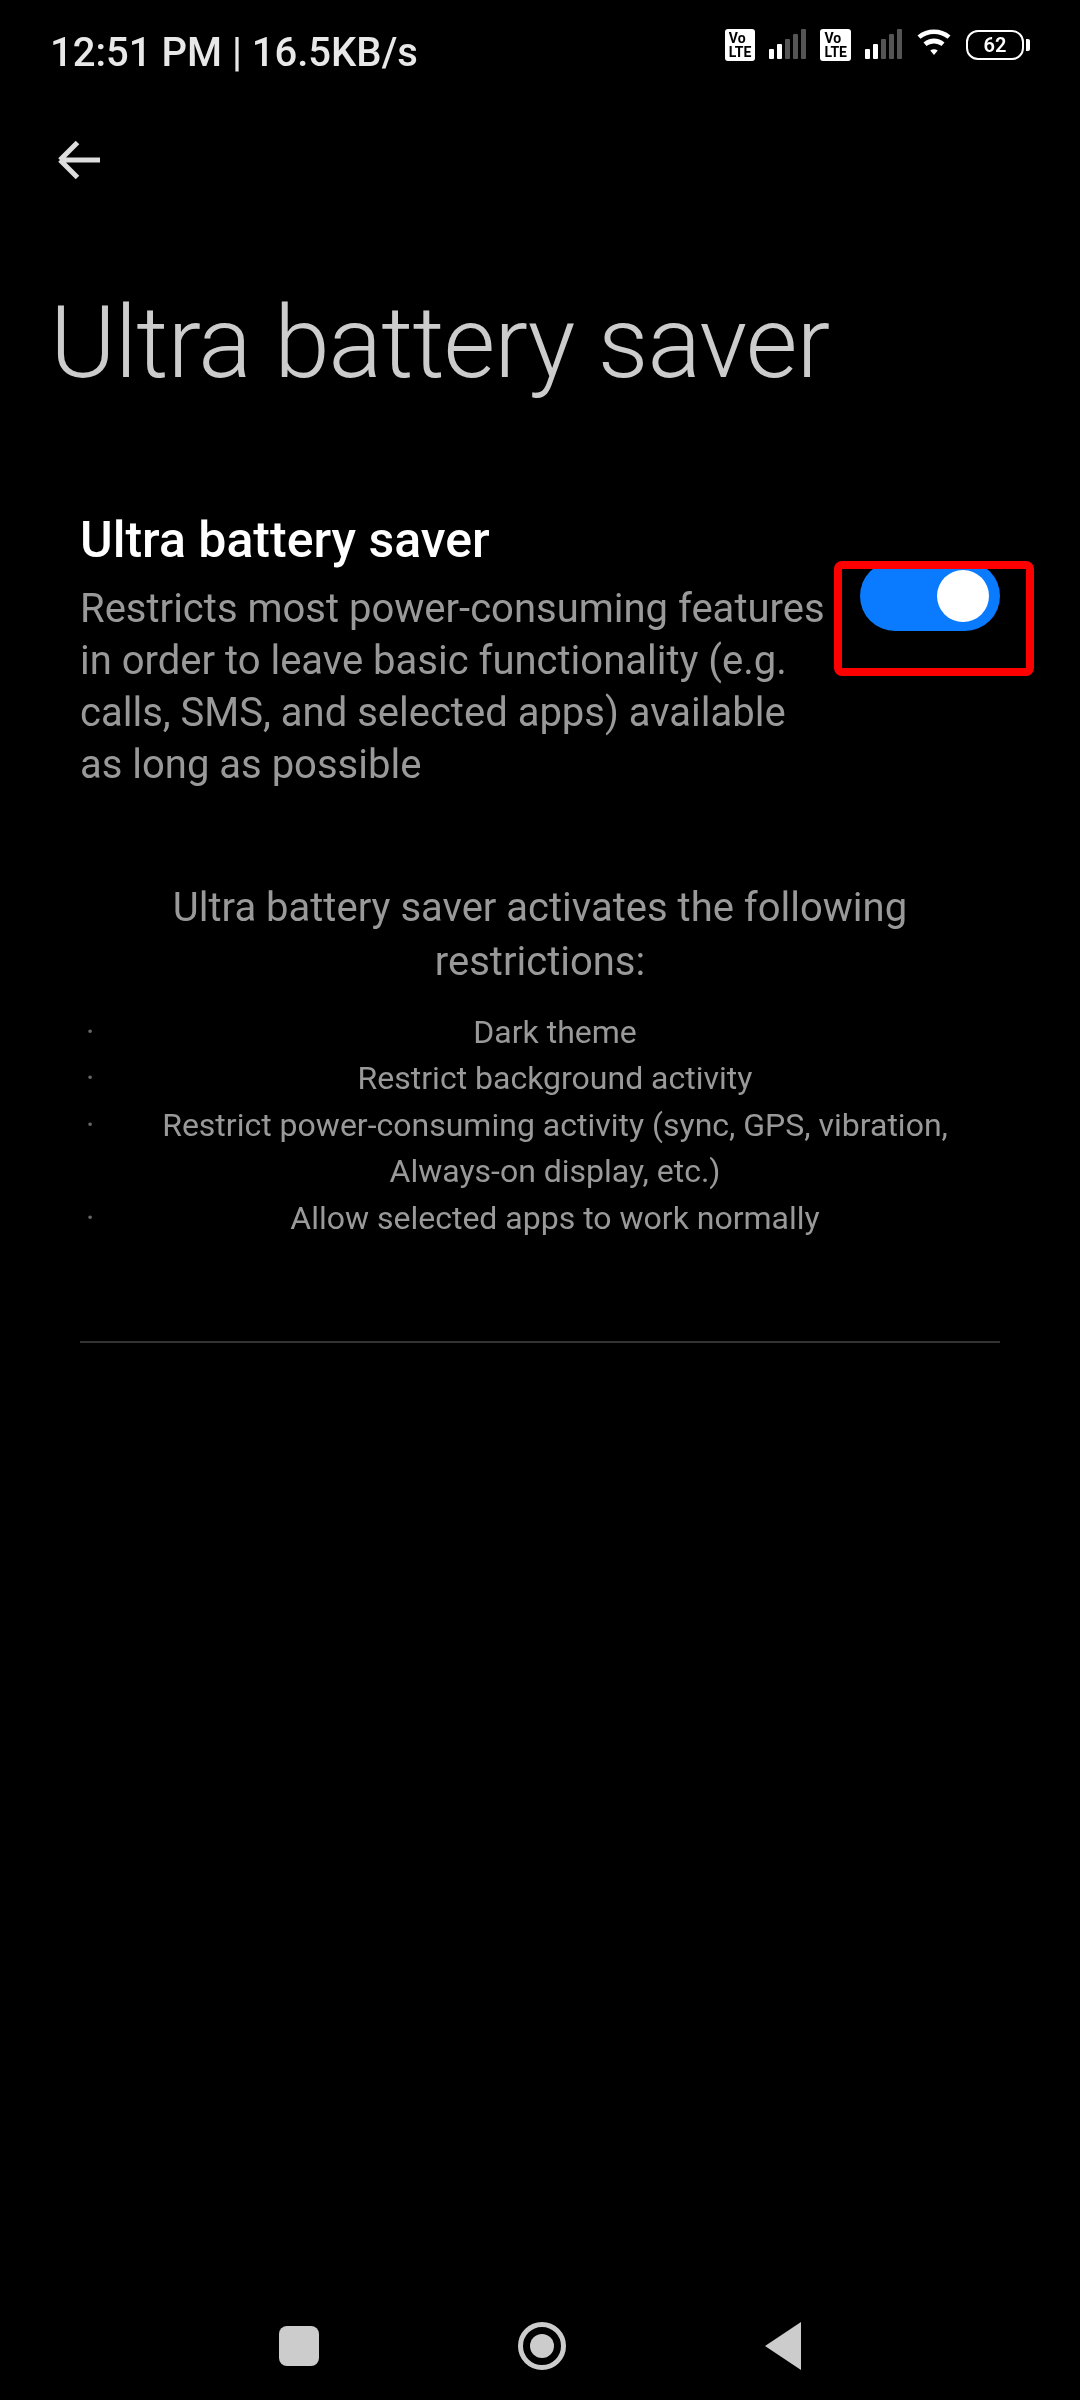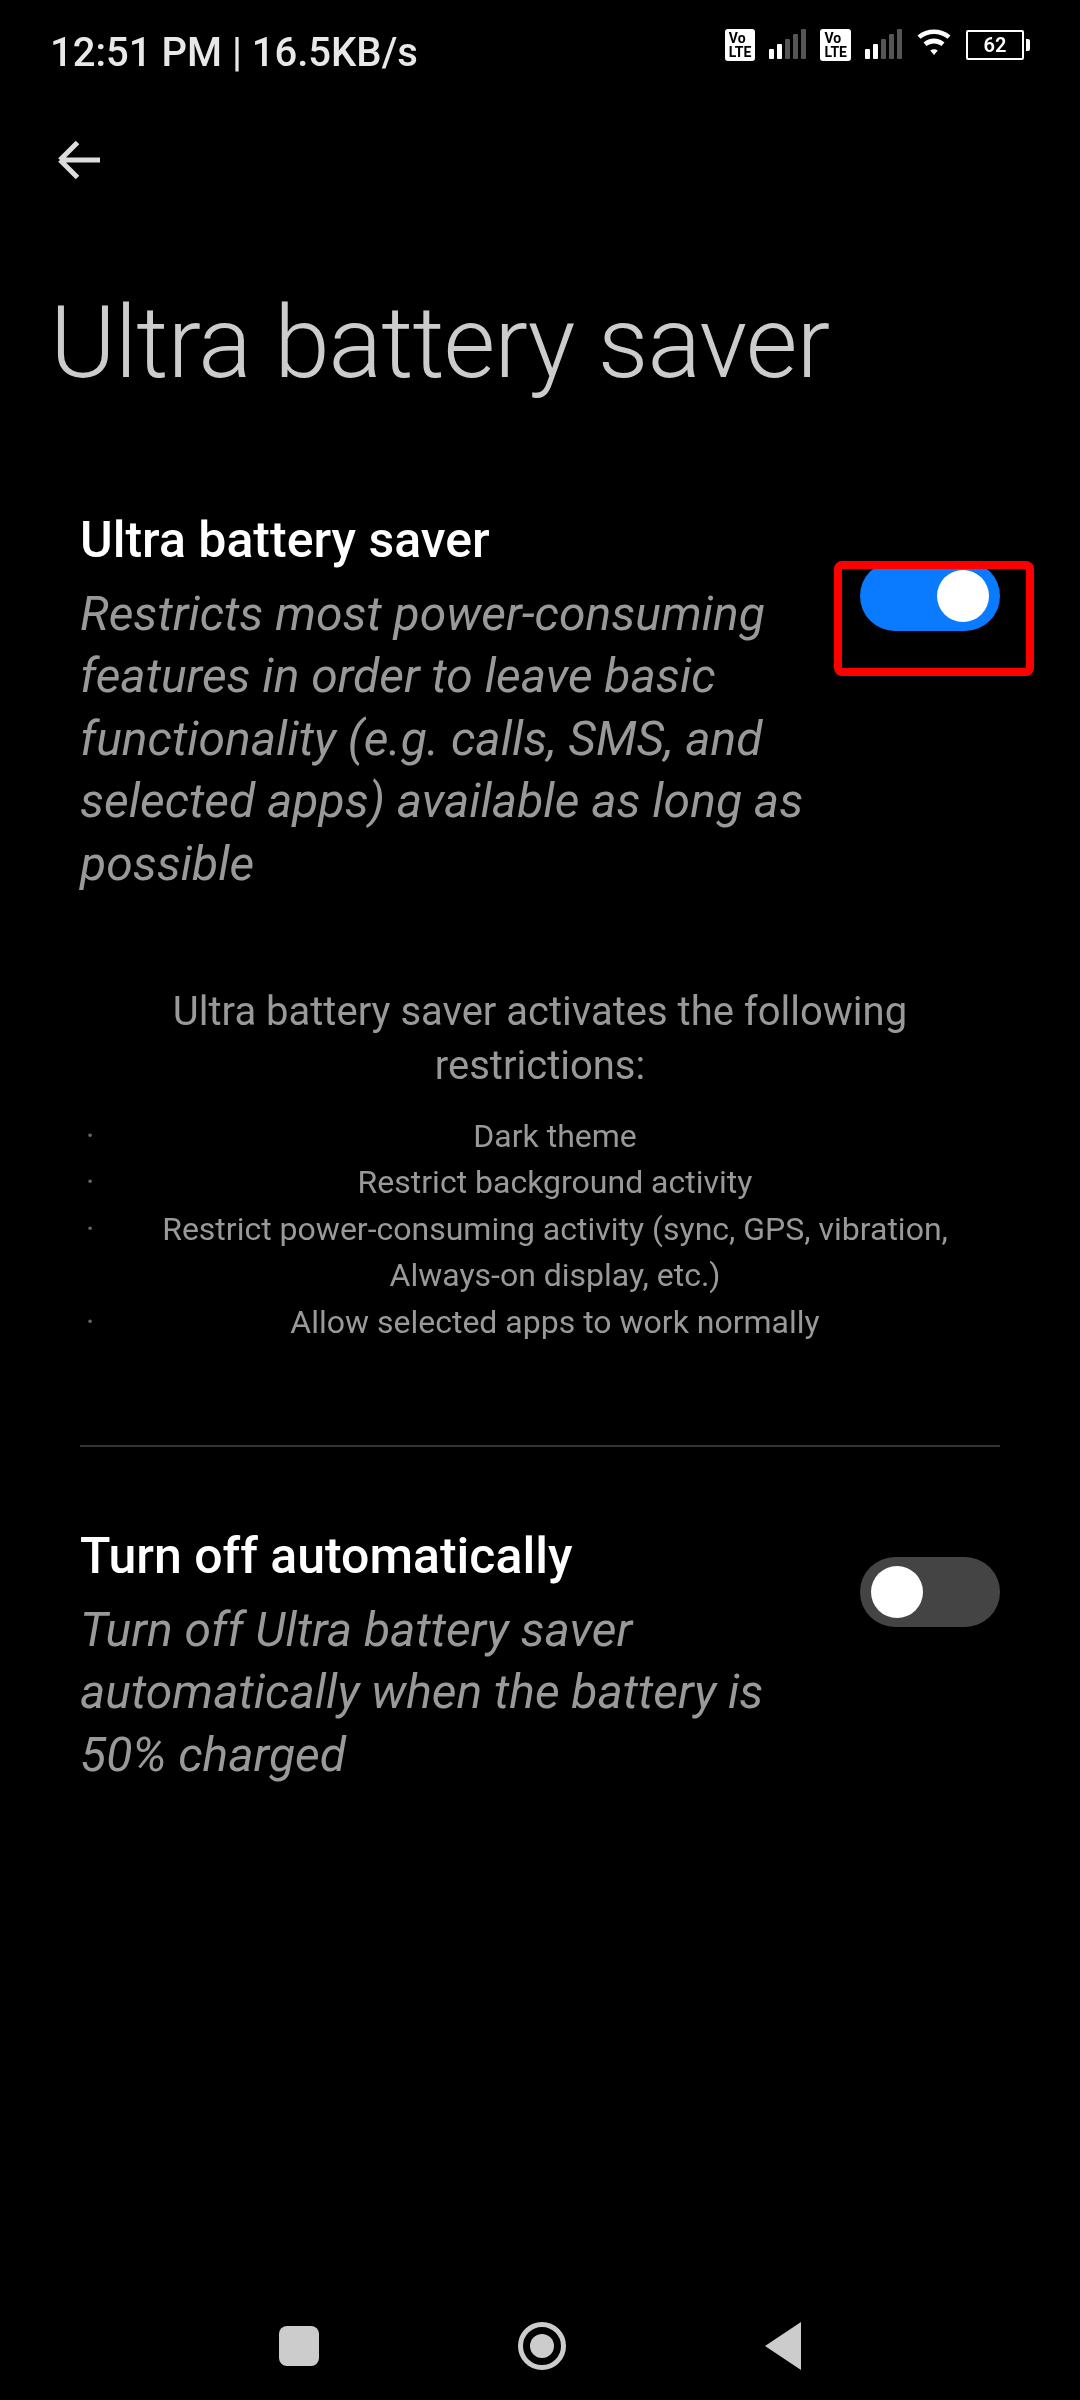--- a/index.html
+++ b/index.html
@@ -65,21 +65,21 @@
     .wifi-icon svg { width: 36px; height: 36px; }
     .battery {
       display: flex;
       align-items: center;
       gap: 2px;
     }
     .battery-body {
       width: 58px;
       height: 30px;
       border: 2.5px solid #fff;
-      border-radius: 2px;
+      border-radius: 12px;
       display: flex;
       align-items: center;
       justify-content: center;
       font-size: 20px;
       font-weight: 600;
     }
     .battery-tip {
       width: 4px;
       height: 12px;
       background: #fff;
@@ -115,24 +115,23 @@
     .setting-text {
       flex: 1;
     }
     .setting-title {
       font-size: 50px;
       font-weight: 500;
       color: #fff;
       margin-bottom: 14px;
     }
     .setting-desc {
-      font-size: 48px;
+      font-size: 40px;
       line-height: 1.3;
       color: #999;
-      font-style: italic;
     }
     
     
     .toggle {
       width: 140px;
       height: 70px;
       border-radius: 40px;
       position: relative;
       margin-top: 50px;
       flex-shrink: 0;
@@ -295,29 +294,20 @@
     <ul class="restrictions-list">
       <li>Dark theme</li>
       <li>Restrict background activity</li>
       <li>Restrict power-consuming activity (sync, GPS, vibration, Always-on display, etc.)</li>
       <li>Allow selected apps to work normally</li>
     </ul>
   </div>
 
   <div class="divider"></div>
 
-  <div class="setting-row">
-    <div class="setting-text">
-      <div class="setting-title">Turn off automatically</div>
-      <div class="setting-desc">Turn off Ultra battery saver automatically when the battery is 50% charged</div>
-    </div>
-    <div class="toggle off" style="margin-top:30px">
-      <div class="toggle-knob"></div>
-    </div>
-  </div>
 
 </div>
 
 <div class="highlight-box" id="highlight-box" style="top: 561px; left: 834px; width: 200px; height: 115px;"></div>
 
 <div class="nav-bar">
   <div class="nav-recent"></div>
   <div class="nav-home"></div>
   <div class="nav-back"></div>
 </div>

